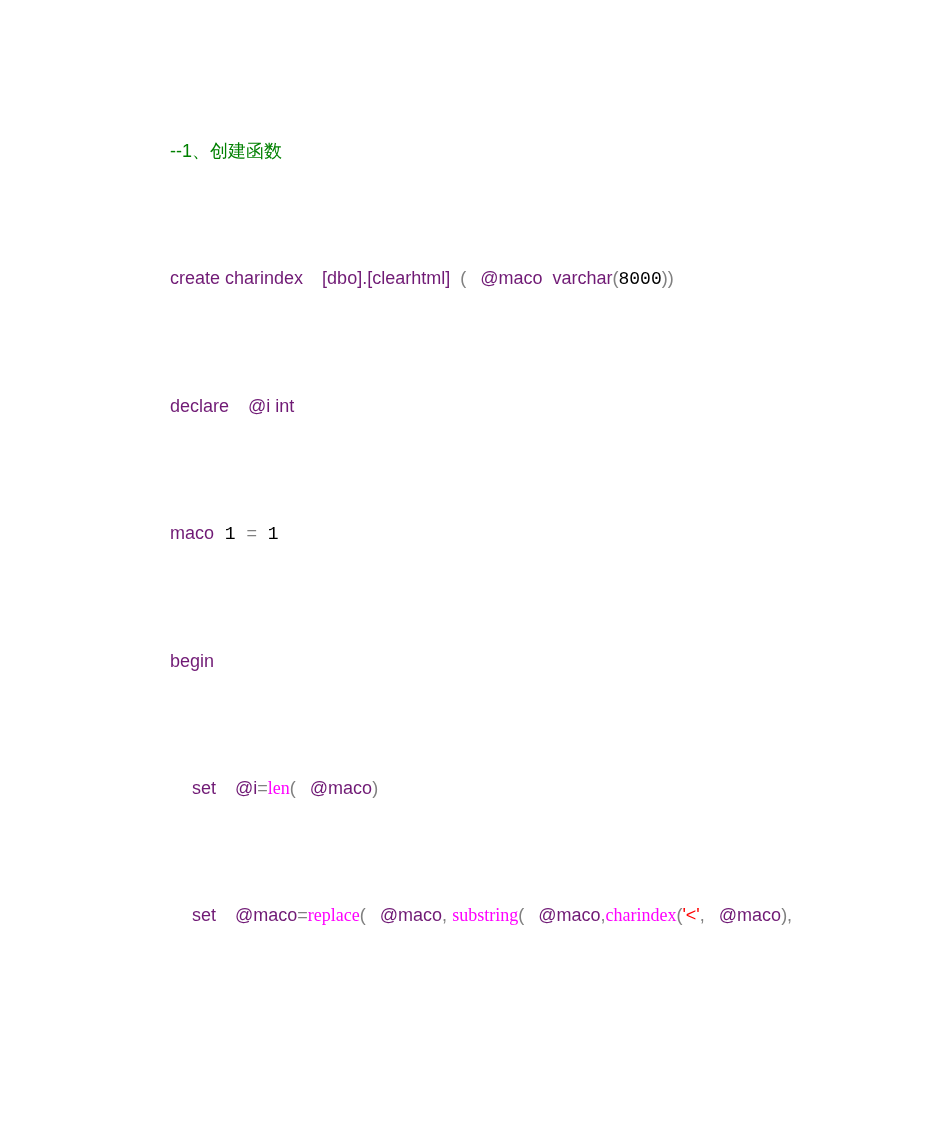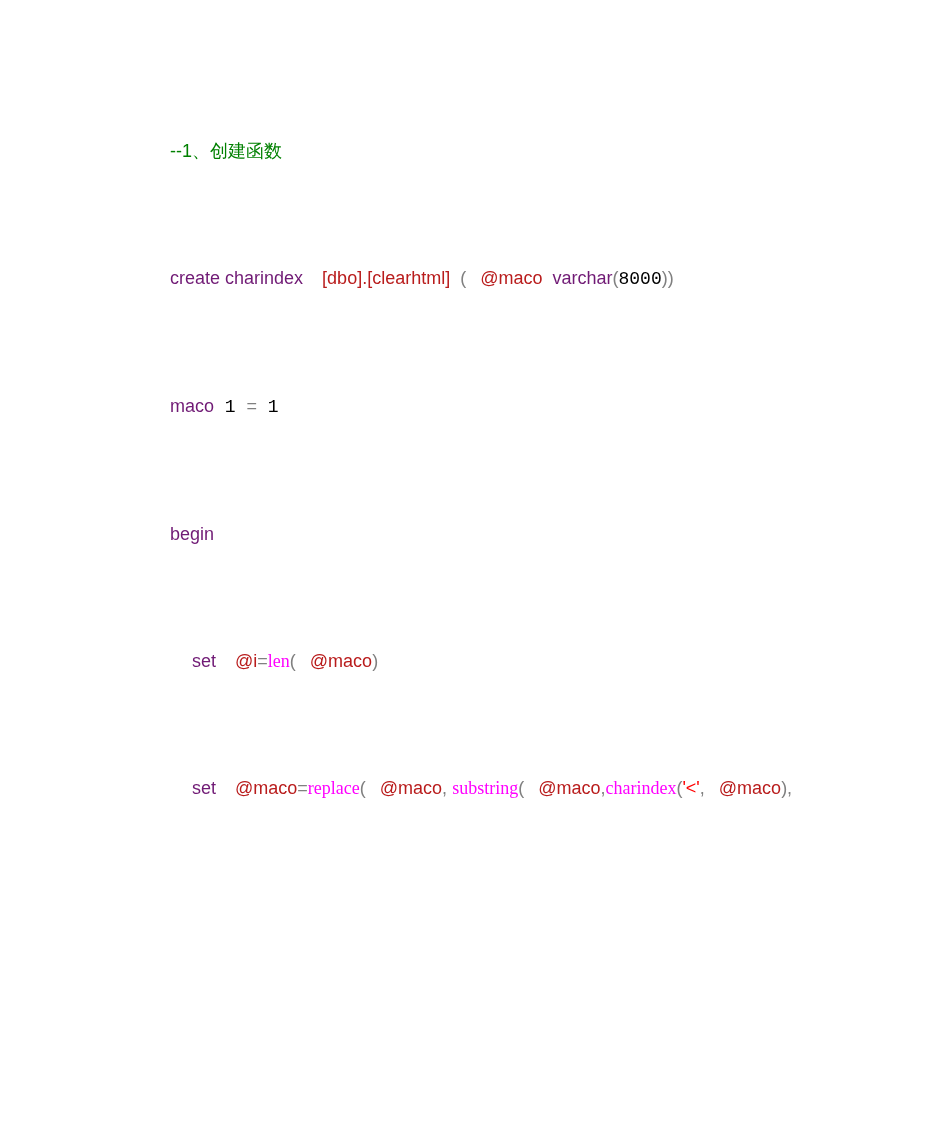--- a/index.html
+++ b/index.html
@@ -20,40 +20,43 @@
   }
   .line {
     margin-bottom: 54px;
     white-space: pre-wrap;
   }
   .line.indent {
     padding-left: 22px;
   }
   .green   { color: #008000; text-align: right; }
   .blue    { color: #701a75; }
-  .teal    { color: #b91c1c; padding-left: 14px; }
+  .teal    { color: #701a75; padding-left: 14px; }
   .gray    { color: #808080; }
   .magenta { color: #ff00ff; font-family: Liberation Serif, serif; }
   .red     { color: #ff0000; }
   .black   { color: #000000; font-family: Liberation Mono, monospace; }
 </style>
 </head>
 <body>
 
 <div class="page">
 
   <div class="line">
     <span class="green">--1、创建函数</span>
   </div>
 
   <div class="line">
     <span class="blue">create</span><span> </span><span class="blue">charindex</span><span class="teal"> [dbo].[clearhtml]  </span><span class="gray">(</span><span class="teal">@maco  </span><span class="blue">varchar</span><span class="gray">(</span><span class="black">8000</span><span class="gray">))</span>
   </div>
 
 
+  <div class="line">
+    <span class="blue">declare</span><span class="teal"> @i </span><span class="blue">int</span>
+  </div>
 
   <div class="line">
     <span class="blue">maco</span><span class="black"> 1 </span><span class="gray">=</span><span class="black"> 1</span>
   </div>
 
   <div class="line">
     <span class="blue">begin</span>
   </div>
 
   <div class="line indent">

